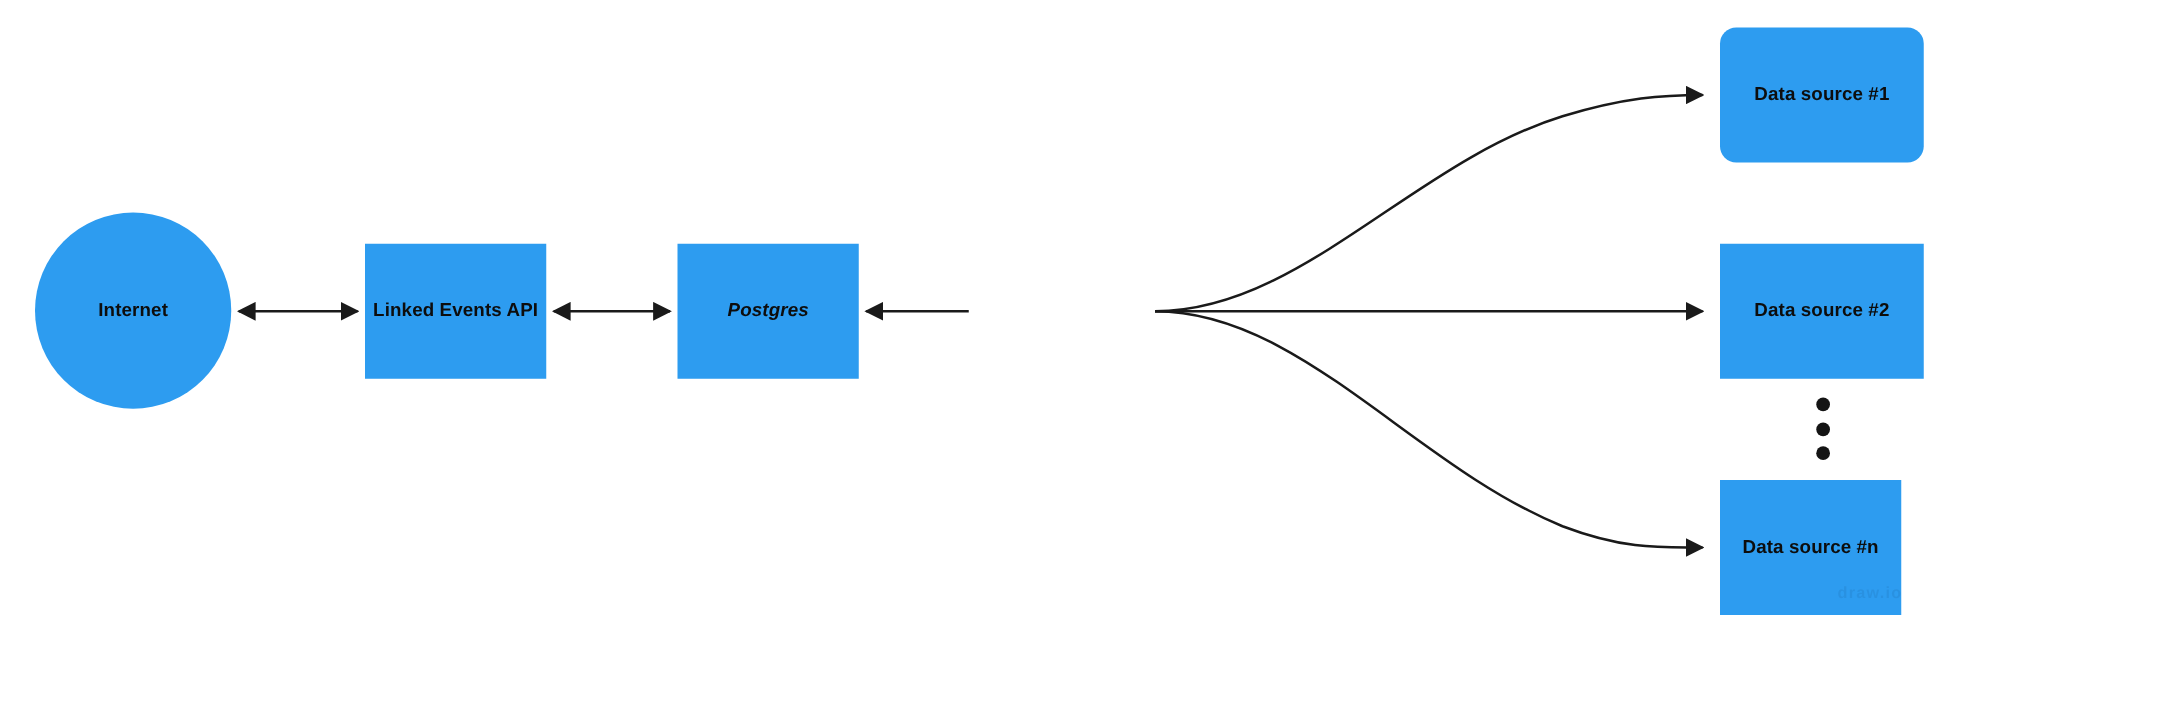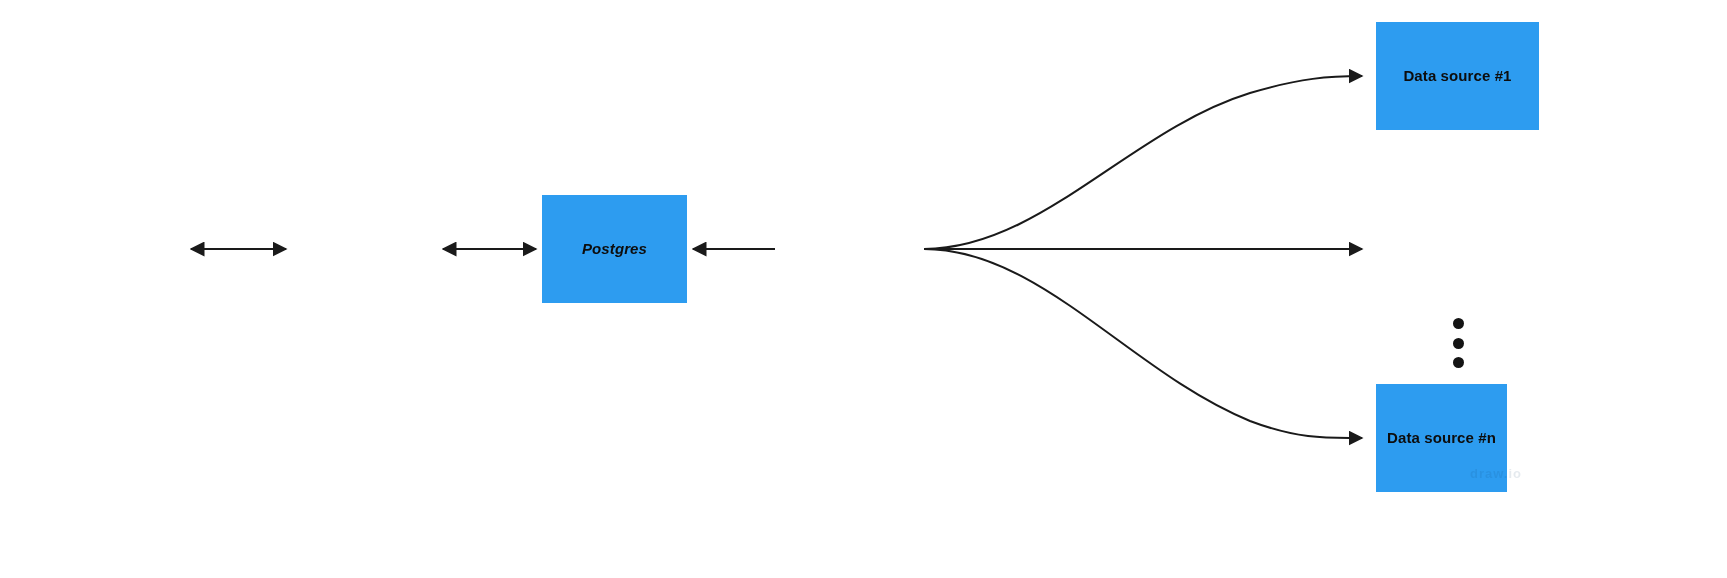--- a/index.html
+++ b/index.html
@@ -89,33 +89,42 @@
 
     <line x1="775" y1="249" x2="693" y2="249" stroke="#1A1A1A" stroke-width="2" marker-end="url(#arrow-end)"></line>
 
     <path d="M 924 249 C 1040 249, 1130 130, 1250 93 C 1300 78, 1330 76, 1362 76" fill="none" stroke="#1A1A1A" stroke-width="2" marker-end="url(#arrow-end)"></path>
 
     <line x1="924" y1="249" x2="1362" y2="249" stroke="#1A1A1A" stroke-width="2" marker-end="url(#arrow-end)"></line>
 
     <path d="M 924 249 C 1040 249, 1130 372, 1250 421 C 1300 440, 1330 438, 1362 438" fill="none" stroke="#1A1A1A" stroke-width="2" marker-end="url(#arrow-end)"></path>
   </svg>
 
+  <div class="node circle" style="left:28px; top:170px; width:157px; height:157px;">
+    <span class="node-label">Internet</span>
+  </div>
 
+  <div class="node" style="left:292px; top:195px; width:145px; height:108px;">
+    <span class="node-label">Linked Events API</span>
+  </div>
 
   <div class="node" style="left:542px; top:195px; width:145px; height:108px;font-style:italic;">
     <span class="node-label">Postgres</span>
   </div>
 
 
-  <div class="node" style="left:1376px; top:22px; width:163px; height:108px;">
+  <div class="node" style="left:1376px; top:22px; width:163px; height:108px;border-radius:13px;">
     <span class="node-label">Data source #1</span>
   </div>
 
+  <div class="node" style="left:1376px; top:195px; width:163px; height:108px;">
+    <span class="node-label">Data source #2</span>
+  </div>
 
-  <div class="node" style="left:1376px; top:384px; width:131px; height:108px;">
+  <div class="node" style="left:1376px; top:384px; width:145px; height:108px;">
     <span class="node-label">Data source #n</span>
   </div>
 
   <div id="ellipsis-dots" style="left:1453px; top:318px; width:11px; height:50px;">
     <span class="dot"></span>
     <span class="dot"></span>
     <span class="dot"></span>
   </div>
 
   <div id="watermark" style="left:1470px; top:466px;">draw.io</div>

